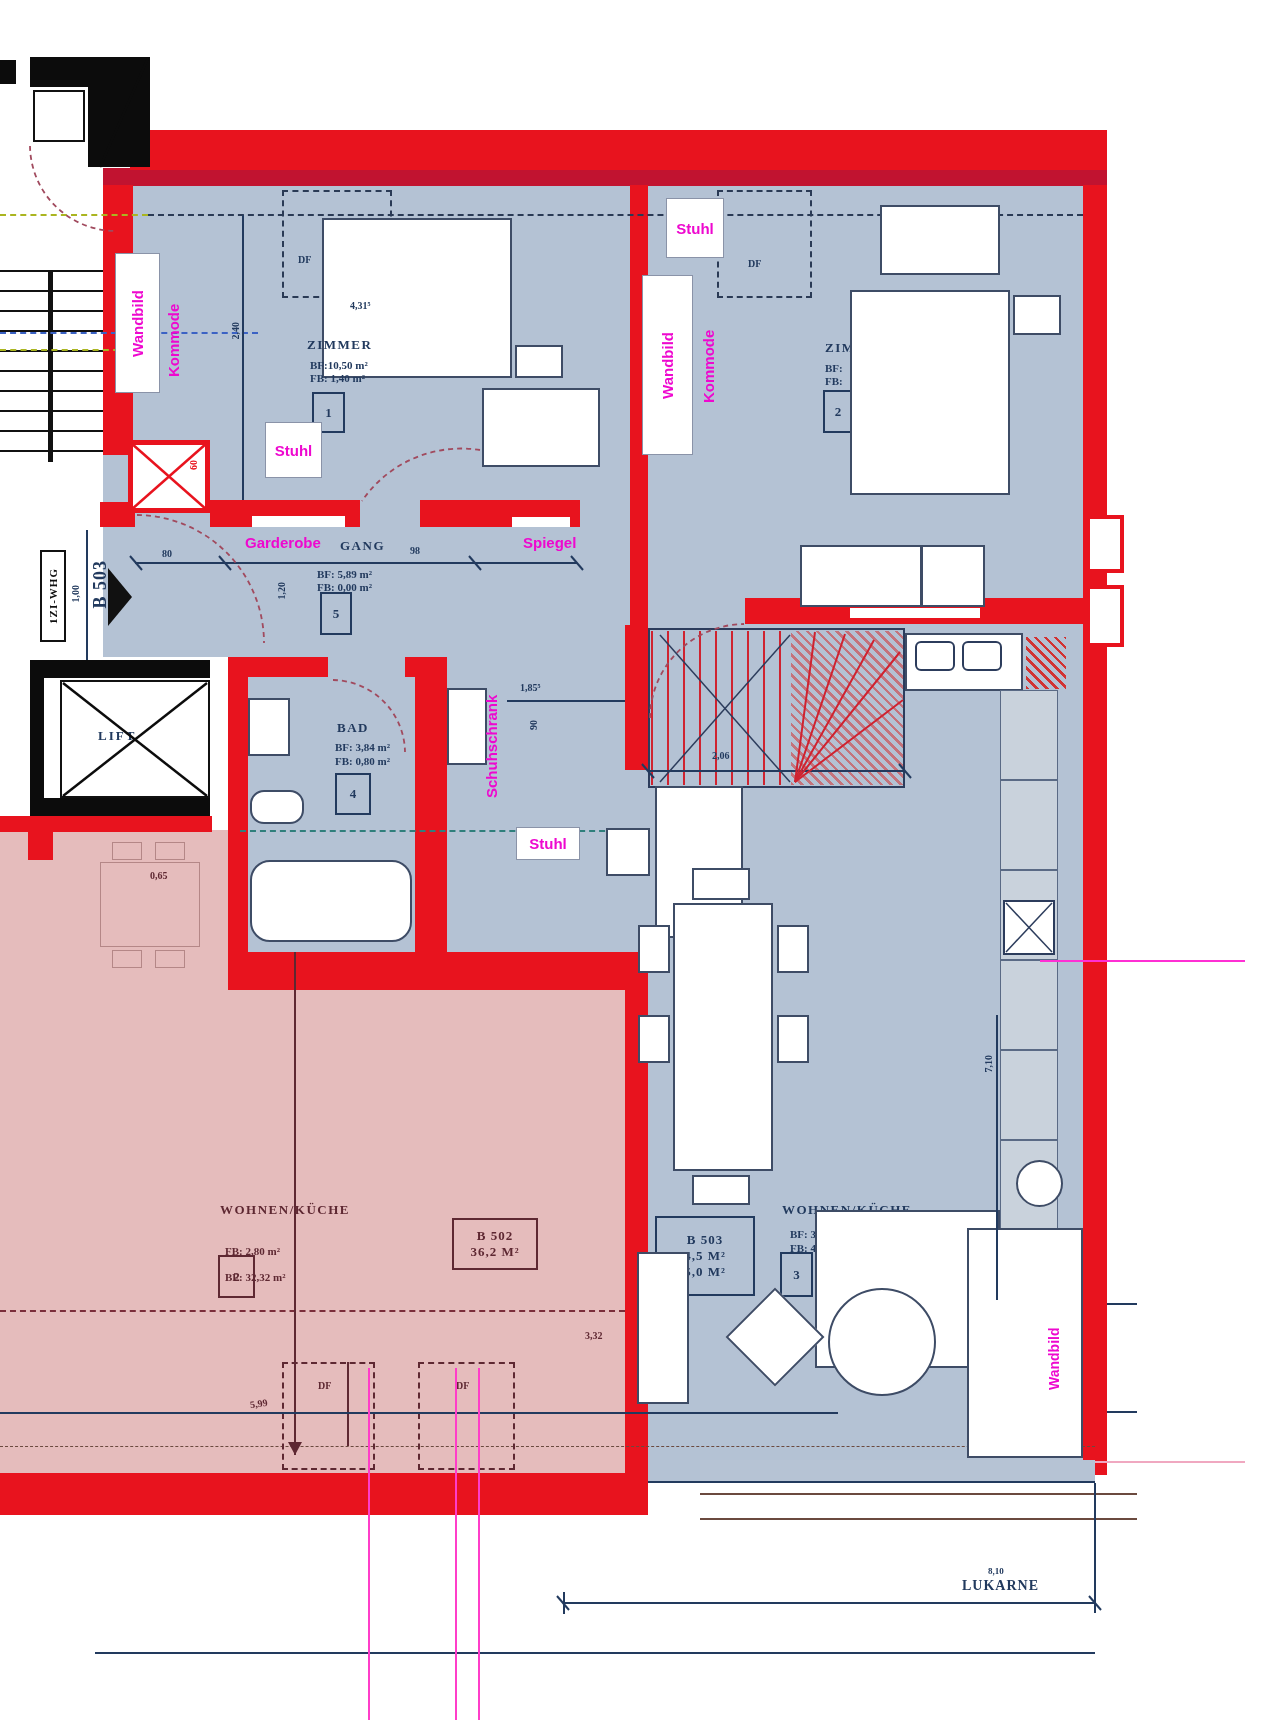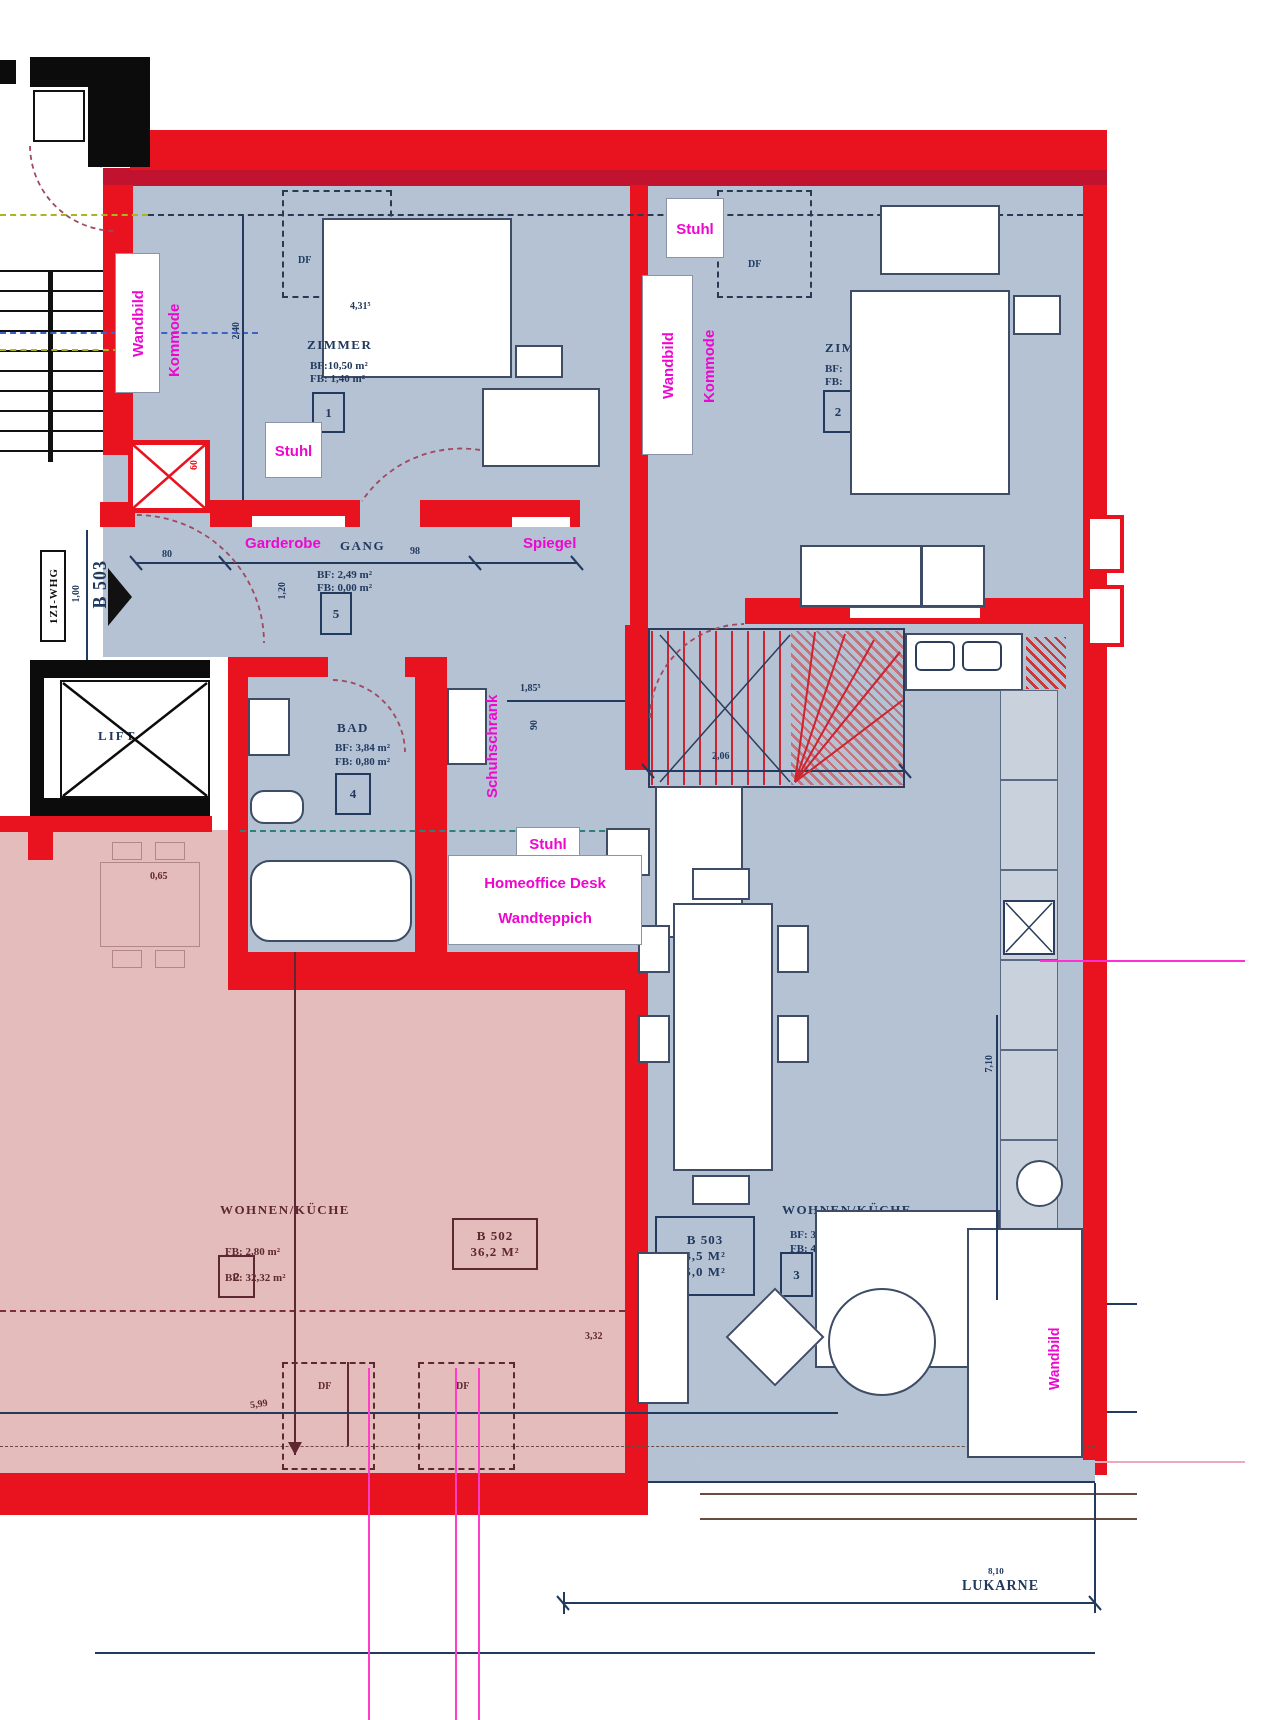--- a/index.html
+++ b/index.html
@@ -168,21 +168,21 @@
   <div class="abs numbox" style="left:312px;top:392px;width:33px;height:41px">1</div>
 
   <div class="abs room" style="left:825px;top:340px">ZIMMER</div>
   <div class="abs area" style="left:825px;top:362px">BF:</div>
   <div class="abs area" style="left:825px;top:375px">FB:</div>
   <div class="abs numbox" style="left:823px;top:390px;width:30px;height:43px">2</div>
 
   <div class="abs wbox" style="left:850px;top:290px;width:160px;height:205px;border-left:2px solid #3e4c66"></div>
 
   <div class="abs room" style="left:340px;top:538px">GANG</div>
-  <div class="abs area" style="left:317px;top:568px">BF: 2,49 m²</div>
+  <div class="abs area" style="left:317px;top:568px">BF: 5,89 m²</div>
   <div class="abs area" style="left:317px;top:581px">FB: 0,00 m²</div>
   <div class="abs numbox" style="left:320px;top:592px;width:32px;height:43px">5</div>
 
   <div class="abs room" style="left:337px;top:720px">BAD</div>
   <div class="abs area" style="left:335px;top:741px">BF: 3,84 m²</div>
   <div class="abs area" style="left:335px;top:755px">FB: 0,80 m²</div>
   <div class="abs numbox" style="left:335px;top:773px;width:36px;height:42px">4</div>
 
   <div class="abs room room-p" style="left:220px;top:1202px">WOHNEN/KÜCHE</div>
   <div class="abs area area-p" style="left:225px;top:1271px">BF: 32,32 m²</div>
@@ -318,19 +318,15 @@
   <div class="abs magbox" style="left:642px;top:275px;width:51px;height:180px">
     <span class="mag vtext">Wandbild</span>
   </div>
   <div class="abs mag vtext" style="left:700px;top:288px;height:115px">Kommode</div>
   <div class="abs mag" style="left:245px;top:534px">Garderobe</div>
   <div class="abs mag" style="left:523px;top:534px">Spiegel</div>
   <div class="abs mag vtext" style="left:483px;top:653px;height:145px">Schuhschrank</div>
   <div class="abs magbox" style="left:516px;top:827px;width:64px;height:33px">
     <span class="mag">Stuhl</span>
   </div>
-  <div class="abs magbox" style="left:448px;top:855px;width:194px;height:90px;flex-direction:column;justify-content:space-evenly">
-    <span class="mag">Homeoffice Desk</span>
-    <span class="mag">Wandteppich</span>
-  </div>
   <div class="abs mag vtext" style="left:1046px;top:1290px;height:100px;font-size:14px">Wandbild</div>
 
 </div>
 
 </body></html>

